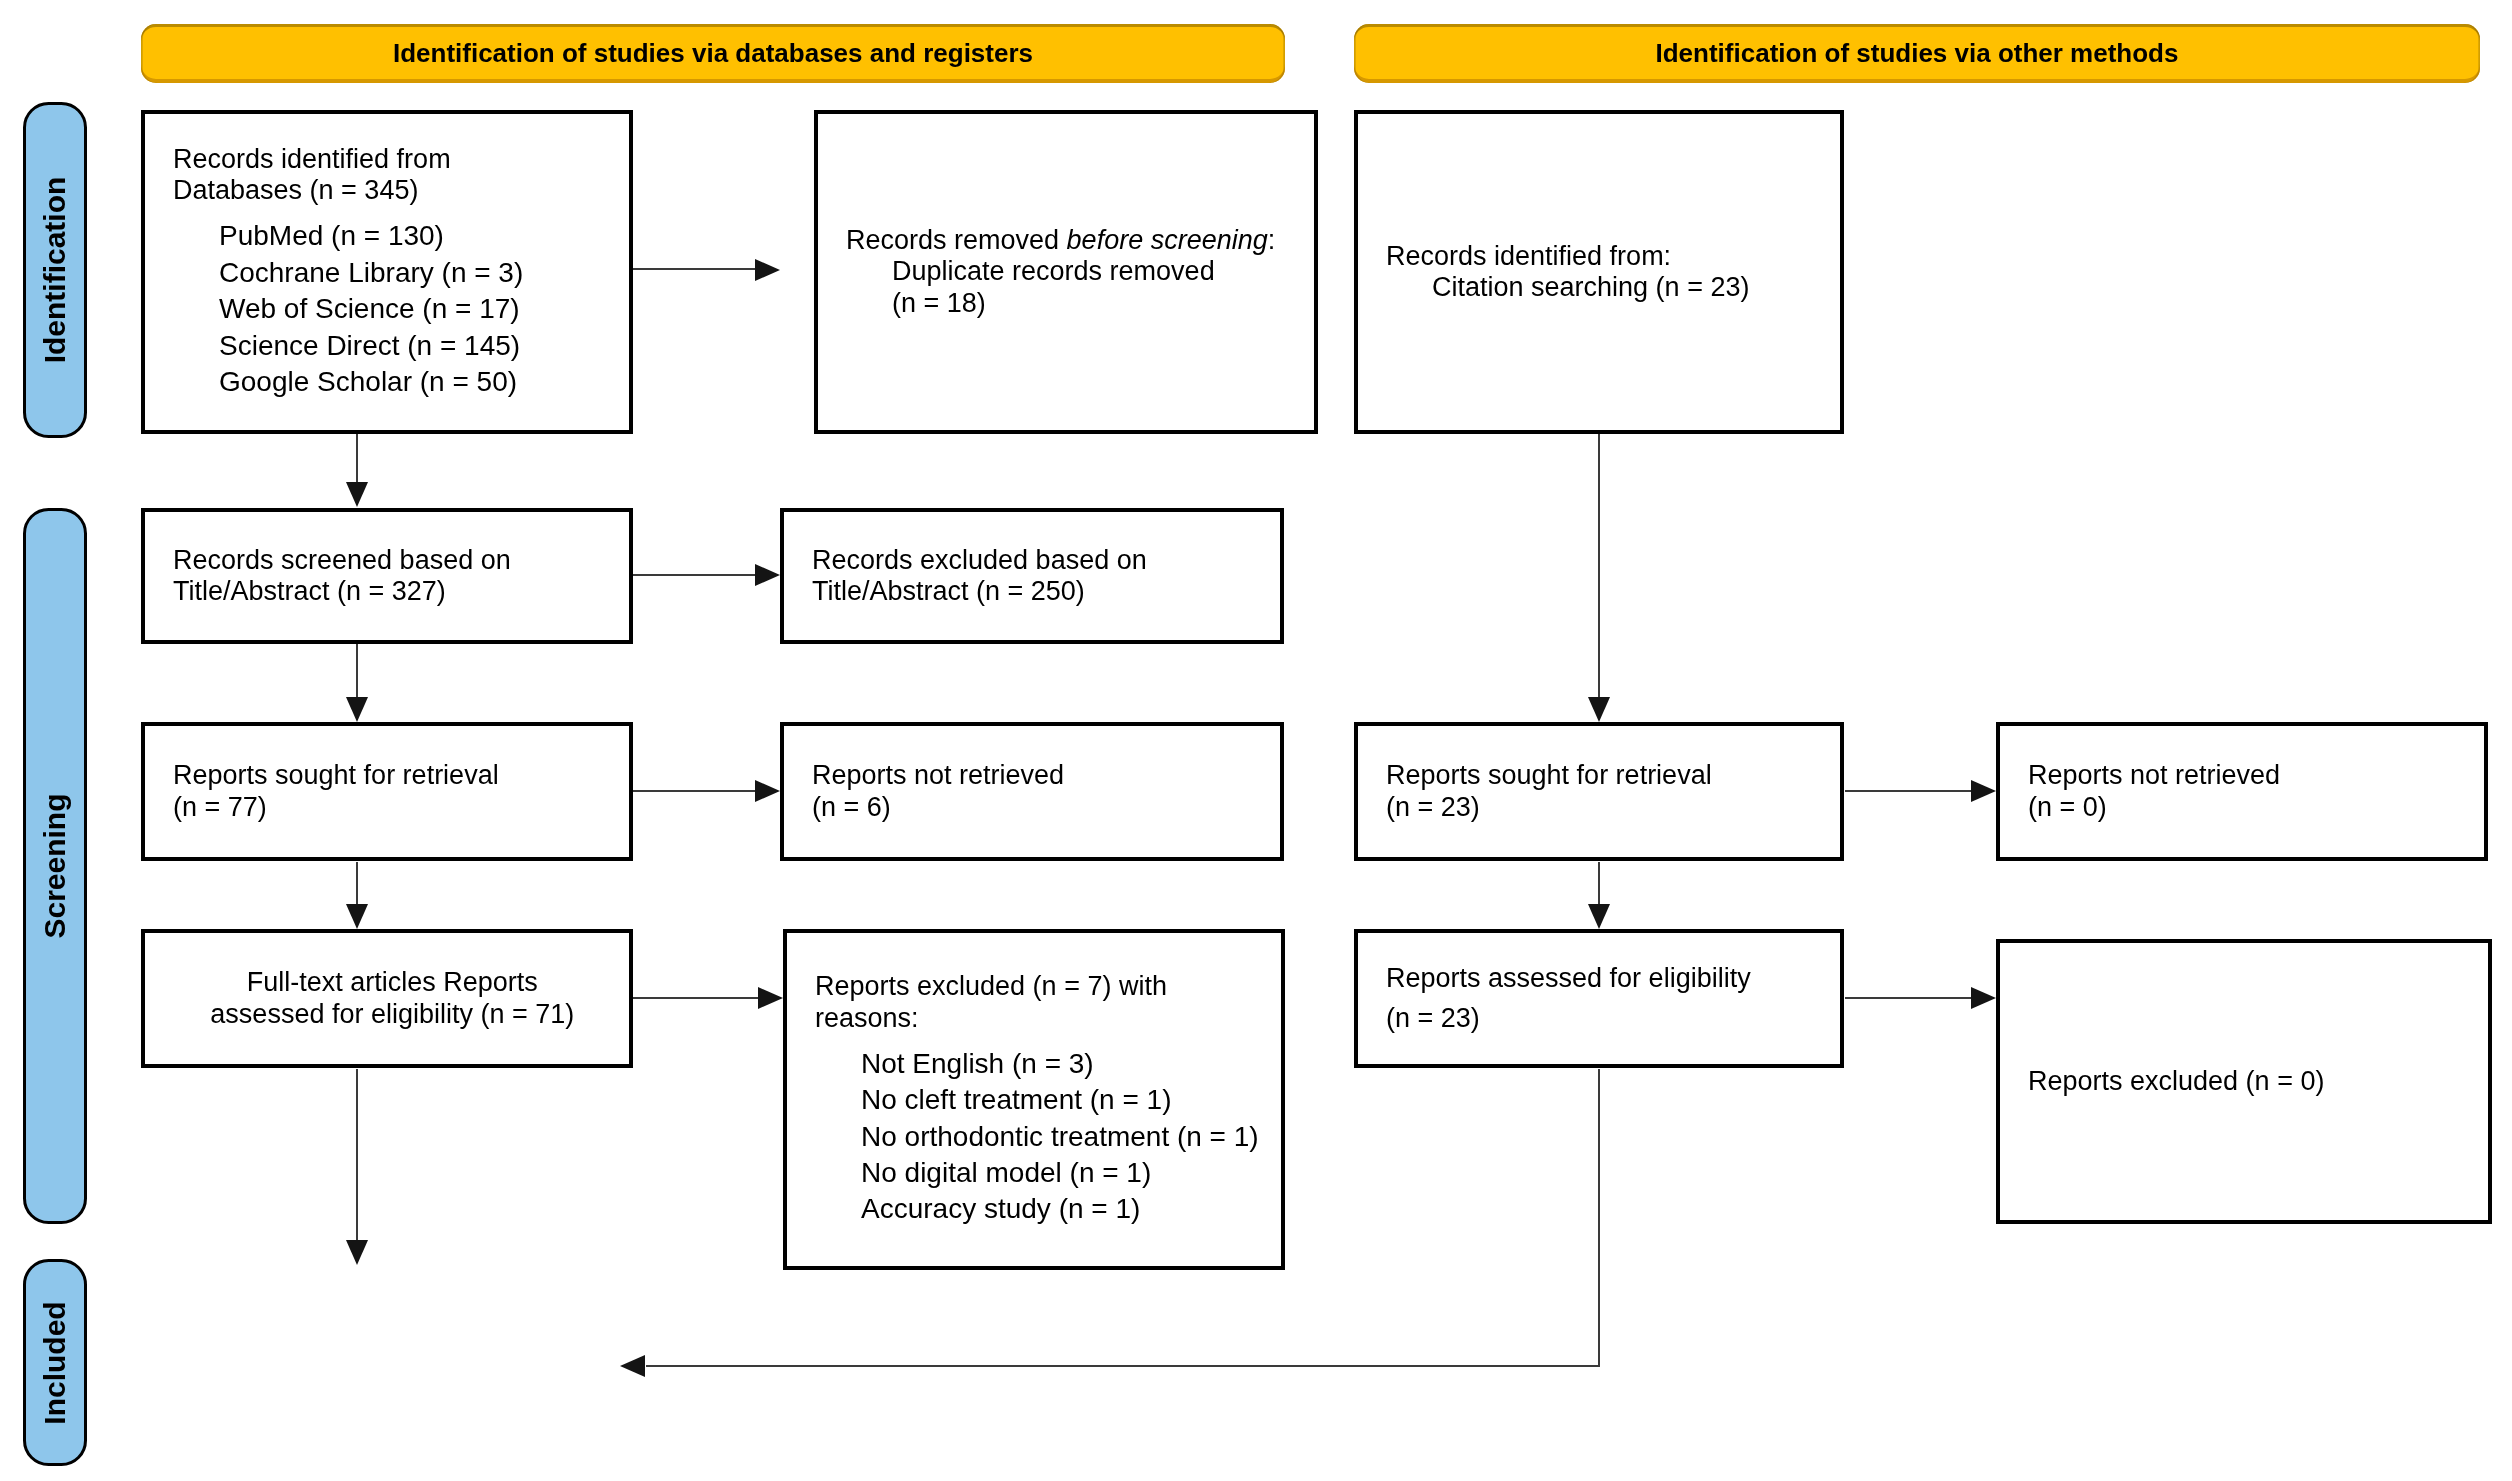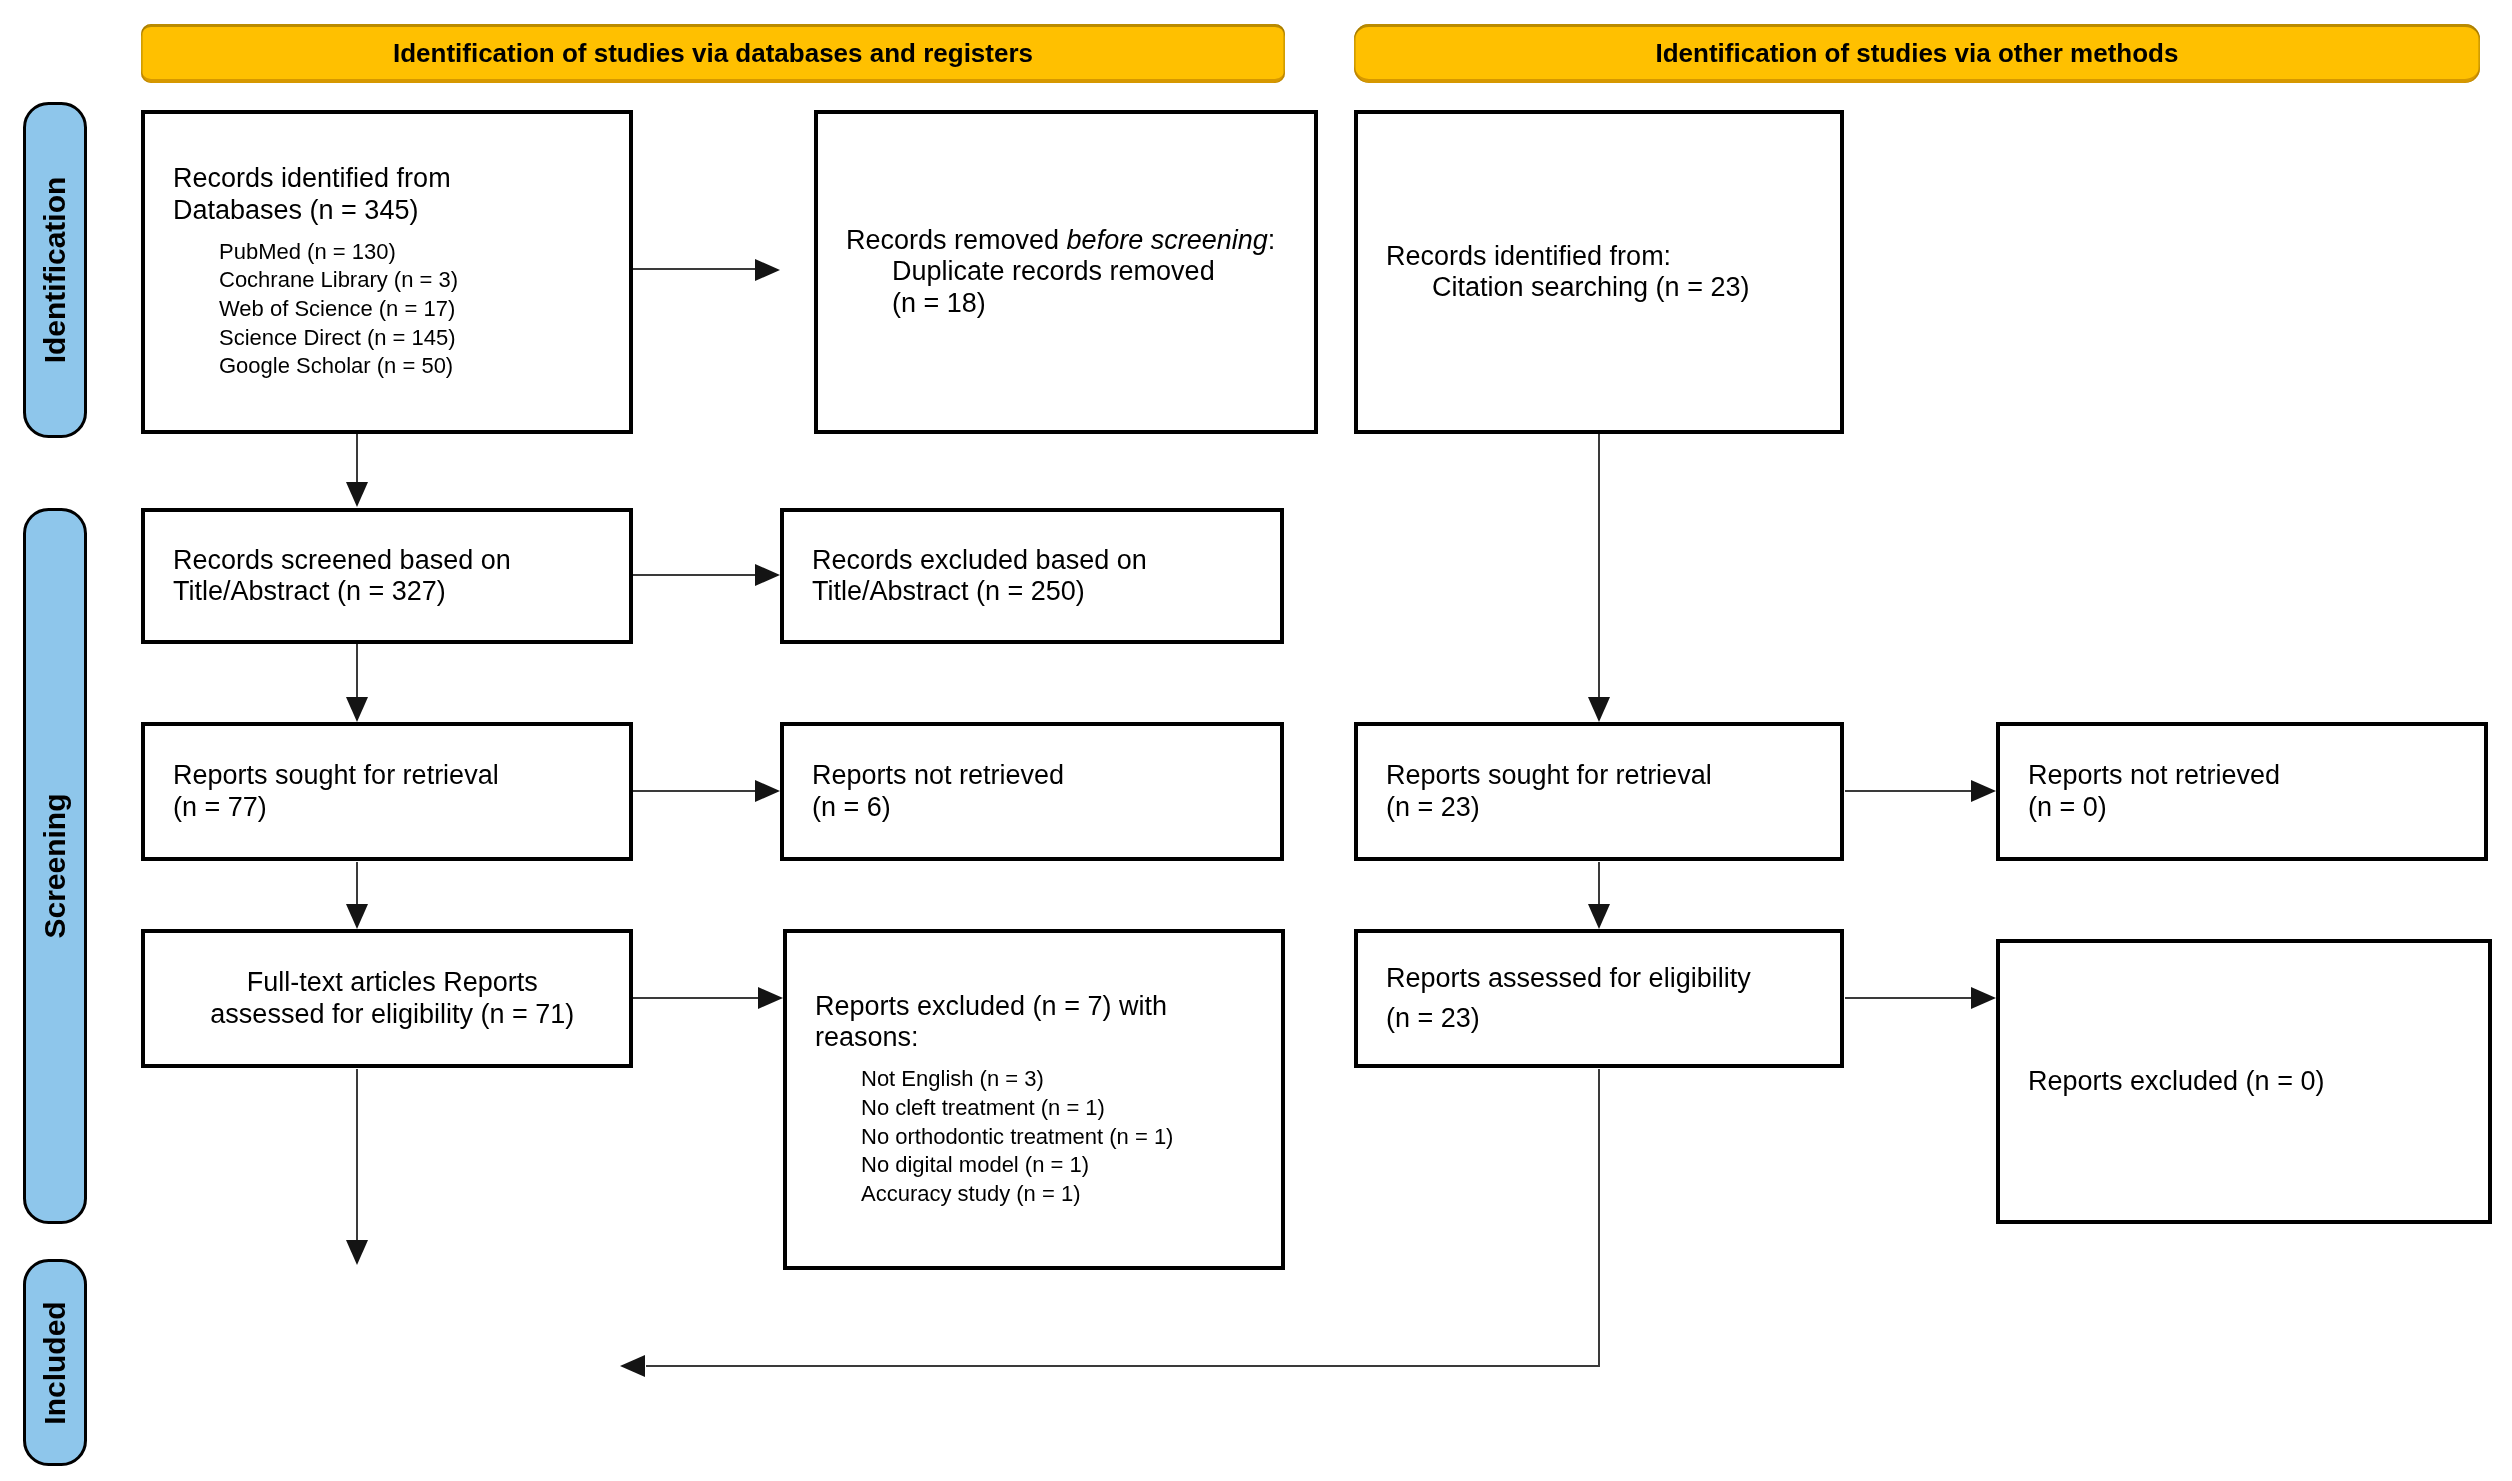--- a/index.html
+++ b/index.html
@@ -45,21 +45,21 @@
   .box{
     position:absolute;
     background:#ffffff;
     border:4.1px solid var(--box-border);
     box-sizing:border-box;
     display:flex;flex-direction:column;justify-content:center;
     padding:10.5px 17.4px 10.5px 28px;
     font-size:27px;line-height:1.16;
   }
   .line{white-space:nowrap;}
-  .items{margin-left:46px;font-size:22px;line-height:1.3;margin-top:12px;}
+  .items{margin-left:46px;font-size:28px;line-height:1.3;margin-top:12px;}
   .items-lg{margin-left:46px;font-size:27px;line-height:1.16;}
   .item{white-space:nowrap;display:block;}
   .it{font-style:italic;}
   
   .vline{position:absolute;width:2.3px;background:var(--arrow-line);}
   .hline{position:absolute;height:2.3px;background:var(--arrow-line);}
   .head-down{position:absolute;width:0;height:0;
     border-left:11px solid transparent;border-right:11px solid transparent;
     border-top:25.6px solid var(--arrow-head);}
   .head-right{position:absolute;width:0;height:0;
@@ -67,21 +67,21 @@
     border-left:25.6px solid var(--arrow-head);}
   .head-left{position:absolute;width:0;height:0;
     border-top:11px solid transparent;border-bottom:11px solid transparent;
     border-right:25.6px solid var(--arrow-head);}
 </style>
 </head>
 <body>
 
 <div id="canvas">
 
-  <div class="banner" style="left:141px;top:24.4px;width:1144px;height:59px;border-radius:10px;">
+  <div class="banner" style="left:141px;top:24.4px;width:1144px;height:59px;">
     <span>Identification of studies via databases and registers</span>
   </div>
   <div class="banner" style="left:1354px;top:24.4px;width:1126px;height:59px;">
     <span>Identification of studies via other methods</span>
   </div>
 
   <div class="stage" style="left:23px;top:102px;width:64px;height:336px;">
     <span class="vtext">Identification</span>
   </div>
   <div class="stage" style="left:23px;top:508px;width:64px;height:716px;">

